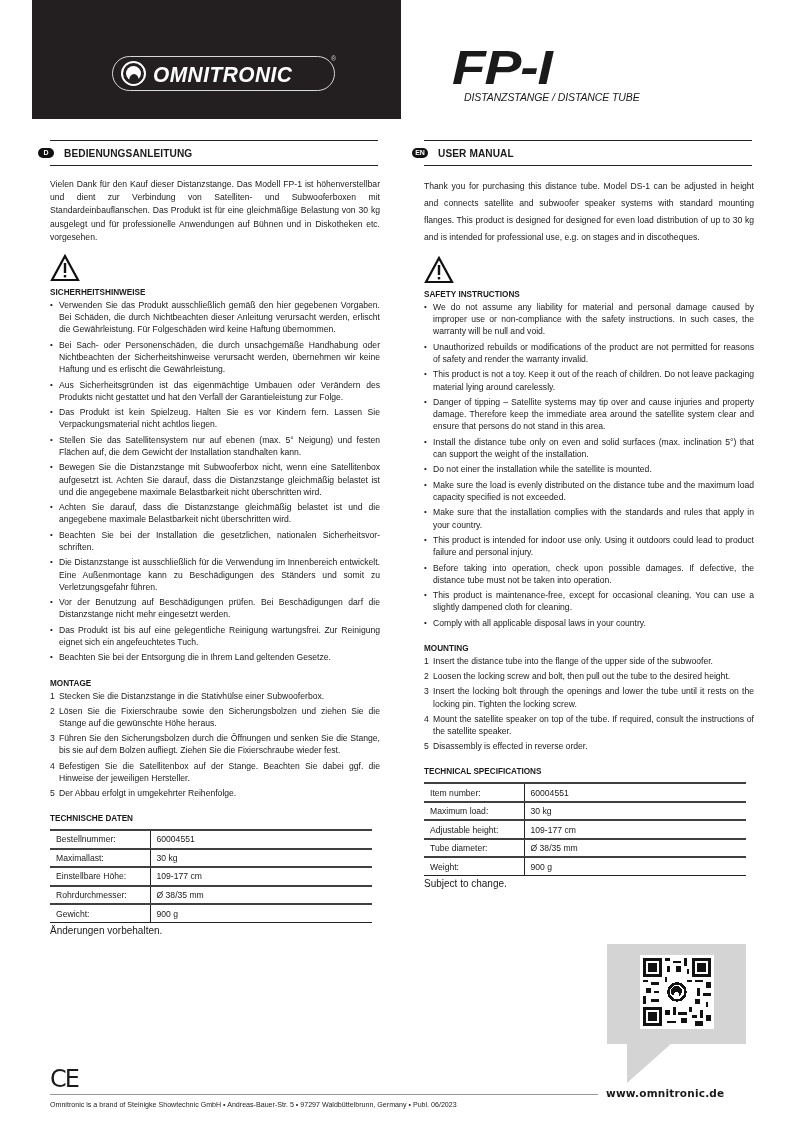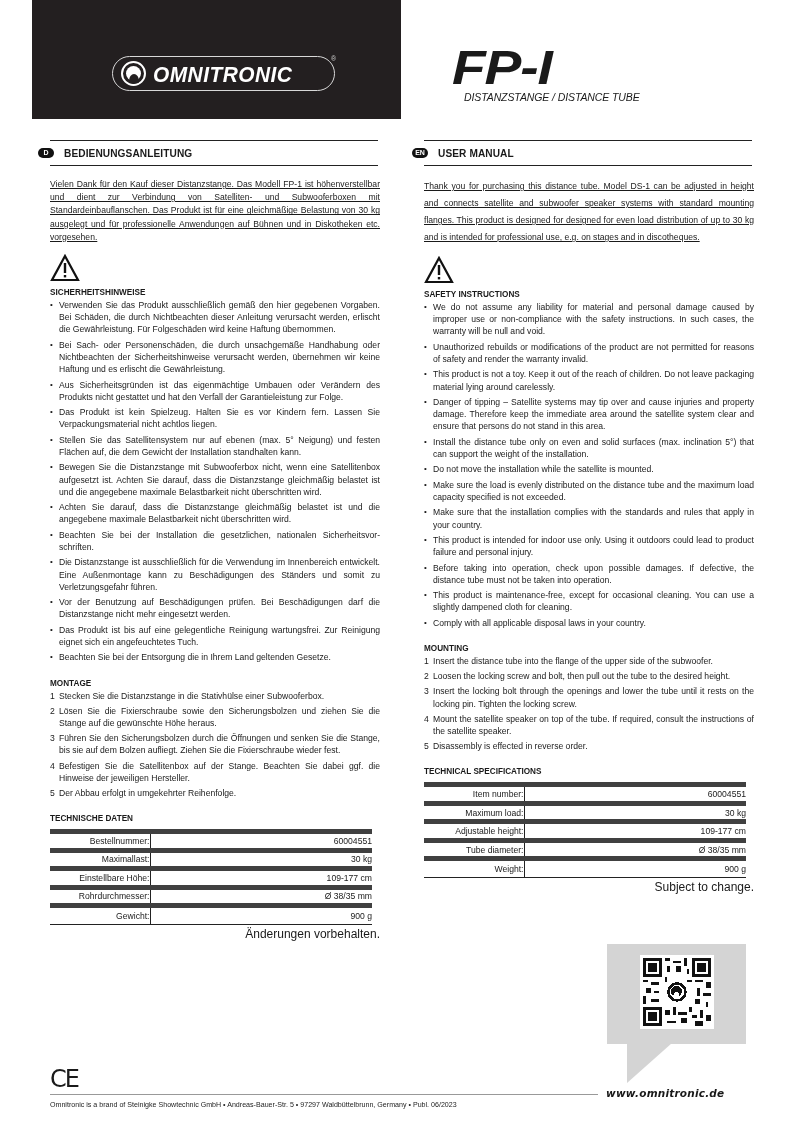--- a/index.html
+++ b/index.html
@@ -19,44 +19,44 @@
 
   .col { position: absolute; top: 140px; width: 330px; }
   .col.de { left: 50px; }
   .col.en { left: 424px; }
 
   .sec-head { position: relative; height: 26px; border-top: 1px solid #222; border-bottom: 1px solid #222; display: flex; align-items: center; width: 328px; }
   .col.de .sec-head { margin-left: 0; }
   .lang-badge { display: inline-block; min-width: 16px; height: 10px; border-radius: 5px; background: #111; color: #fff; font-size: 7px; font-weight: bold; text-align: center; line-height: 10px; margin-right: 10px; padding: 0 3px; margin-left: -12px; }
   .sec-title { font-size: 11px; font-weight: bold; letter-spacing: 0.1px; transform: scaleX(0.92); transform-origin: left; }
 
-  .intro { margin-top: 12px; font-size: 8.6px; line-height: 13.2px; text-align: justify; text-decoration: underline; }
+  .intro { margin-top: 12px; font-size: 8.6px; line-height: 13.2px; text-align: justify; }
   .col.en .intro { line-height: 17px; }
 
   .warn { margin-top: 10px; width: 30px; height: 28px; }
   .sub-head { font-size: 8.8px; font-weight: bold; margin-top: 1px; margin-bottom: 2px; transform: scaleX(0.93); transform-origin: left; }
 
   ul.safety { list-style: none; }
   ul.safety li { position: relative; padding-left: 9px; font-size: 8.6px; line-height: 12.2px; margin-bottom: 3.2px; text-align: justify; }
   ul.safety li::before { content: "•"; position: absolute; left: 0; top: 0; font-size: 8px; }
 
   ol.steps { list-style: none; margin-top: 1px; }
   ol.steps li { position: relative; padding-left: 9px; font-size: 8.6px; line-height: 12.2px; margin-bottom: 3px; text-align: justify; }
   ol.steps li .num { position: absolute; left: 0; top: 0; }
 
   .spec-table { width: 322px; border-collapse: collapse; margin-top: 6px; font-size: 8.6px; }
-  .spec-table td { border-top: 5px solid #404040; height: 18.5px; padding-left: 6px; vertical-align: middle; text-align: right; }
+  .spec-table td { border-top: 2px solid #404040; height: 18.5px; padding-left: 6px; vertical-align: middle; }
   .spec-table tr:last-child td { border-bottom: 1px solid #222; }
   .spec-table td.k { width: 100px; border-right: 1px solid #222; }
-  .note { font-size: 12px; margin-top: 2px; text-align: right; }
+  .note { font-size: 10px; margin-top: 2px; }
 
   .qr-bubble { position: absolute; left: 607px; top: 944px; width: 139px; height: 100px; background: #d4d4d4; }
   .qr-tail { position: absolute; left: 627px; top: 1043px; width: 0; height: 0; border-left: 0 solid transparent; border-right: 45px solid transparent; border-top: 40px solid #d4d4d4; }
   .qr { position: absolute; left: 640px; top: 955px; width: 74px; height: 74px; background: #fff; padding: 3px; }
-  .url { position: absolute; left: 606px; top: 1087px; font-size: 10.5px; font-weight: bold; font-style: italic; color: #1a1a1a; font-family: "DejaVu Sans", sans-serif; letter-spacing: 0.2px; }
+  .url { position: absolute; left: 606px; top: 1087px; font-size: 10.5px; font-weight: bold; color: #1a1a1a; font-family: "DejaVu Sans", sans-serif; letter-spacing: 0.2px; }
 
   .ce { position: absolute; left: 50px; top: 1065px; font-size: 24px; font-family: "DejaVu Sans", sans-serif; letter-spacing: -2px; }
   .footer-rule { position: absolute; left: 50px; top: 1094px; width: 548px; height: 1px; background: #999; }
   .footer-text { position: absolute; left: 50px; top: 1100px; font-size: 7.4px; color: #222; transform: scaleX(0.96); transform-origin: left; }
 </style>
 </head>
 <body>
 
 <div class="header-black"></div>
 <div class="logo">
@@ -140,21 +140,21 @@
     <rect x="13.8" y="9" width="2.4" height="10" fill="#111"></rect>
     <rect x="13.8" y="21" width="2.4" height="2.4" fill="#111"></rect>
   </svg>
   <div class="sub-head">SAFETY INSTRUCTIONS</div>
   <ul class="safety">
     <li>We do not assume any liability for material and personal damage caused by improper use or non-compliance with the safety instructions. In such cases, the warranty will be null and void.</li>
     <li>Unauthorized rebuilds or modifications of the product are not permitted for reasons of safety and render the warranty invalid.</li>
     <li>This product is not a toy. Keep it out of the reach of children. Do not leave packaging material lying around carelessly.</li>
     <li>Danger of tipping – Satellite systems may tip over and cause injuries and property damage. Therefore keep the immediate area around the satellite system clear and ensure that persons do not stand in this area.</li>
     <li>Install the distance tube only on even and solid surfaces (max. inclination 5°) that can support the weight of the installation.</li>
-    <li>Do not move the installation while the satellite is mounted.</li>
+    <li>Do not einer the installation while the satellite is mounted.</li>
     <li>Make sure the load is evenly distributed on the distance tube and the maximum load capacity specified is not exceeded.</li>
     <li>Make sure that the installation complies with the standards and rules that apply in your country.</li>
     <li>This product is intended for indoor use only. Using it outdoors could lead to product failure and personal injury.</li>
     <li>Before taking into operation, check upon possible damages. If defective, the distance tube must not be taken into operation.</li>
     <li>This product is maintenance-free, except for occasional cleaning. You can use a slightly dampened cloth for cleaning.</li>
     <li>Comply with all applicable disposal laws in your country.</li>
   </ul>
   <div class="sub-head" style="margin-top:14px">MOUNTING</div>
   <ol class="steps">
     <li><span class="num">1</span><span>Insert the distance tube into the flange of the upper side of the subwoofer.</span></li>

